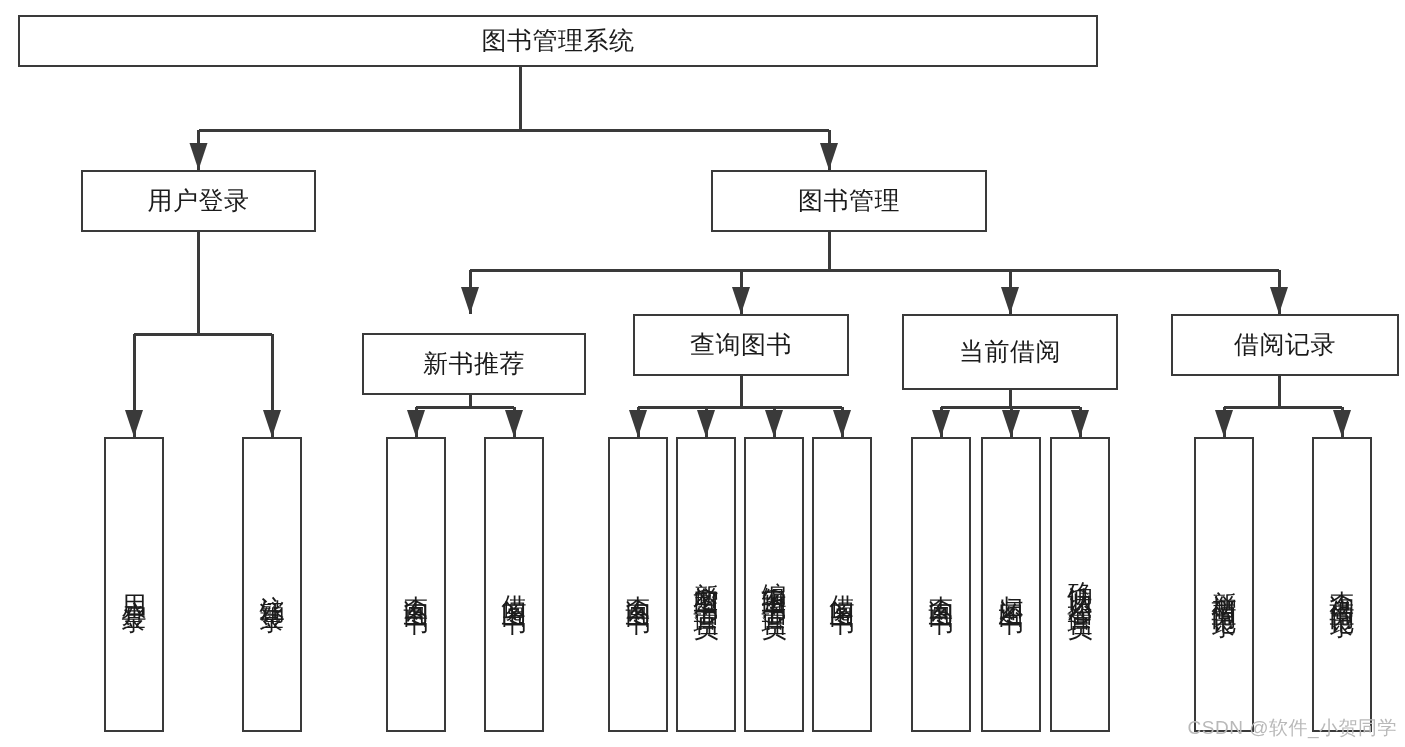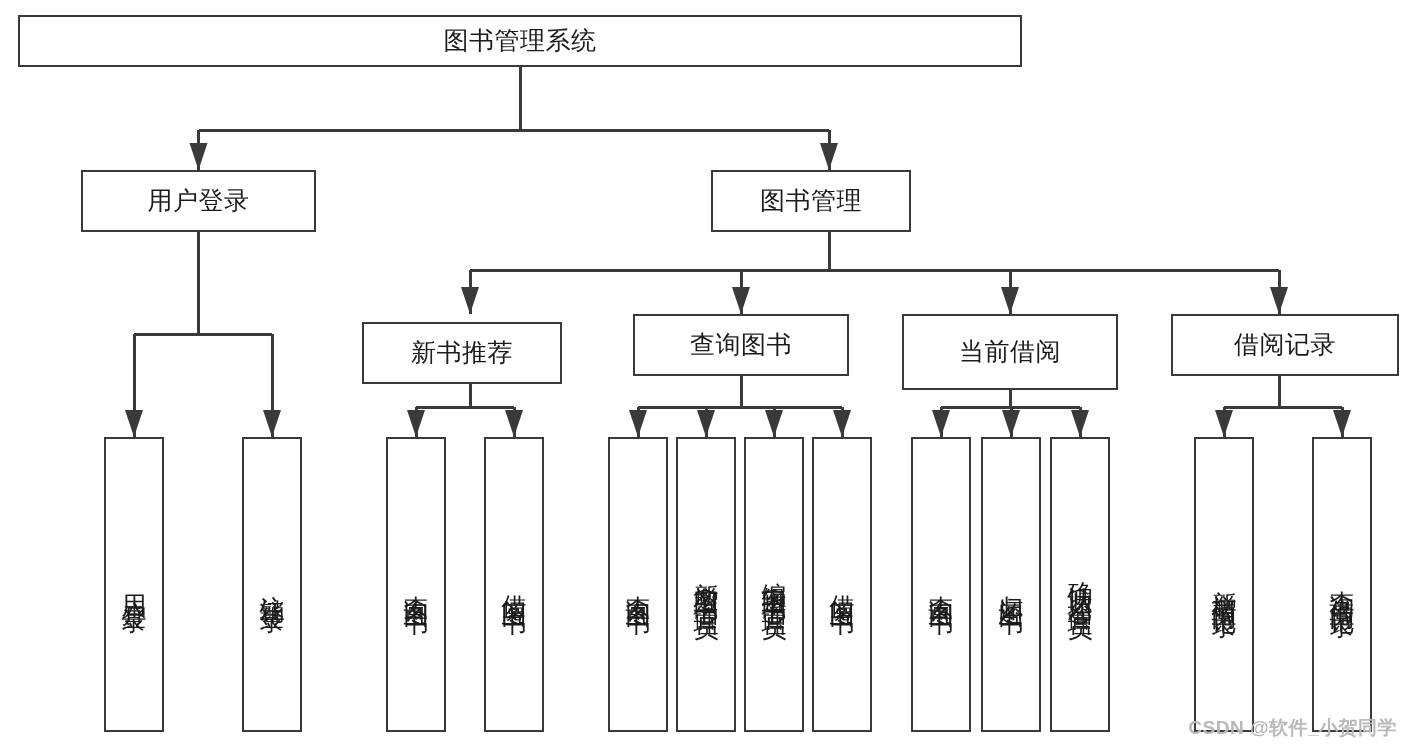--- a/index.html
+++ b/index.html
@@ -62,21 +62,20 @@
     text-align: center;
   }
   #watermark {
     position: absolute;
     right: 8px;
     bottom: 6px;
     font-size: 19px;
     color: #b9b9b9;
     letter-spacing: 0.5px;
     white-space: nowrap;
-    font-weight: bold;
   }
 </style>
 </head>
 <body>
 
 <div id="canvas">
   <svg id="edges" viewBox="0 0 1405 747">
       <line x1="520" y1="67" x2="520" y2="130" stroke="#3a3a3a" stroke-width="3" shape-rendering="crispEdges"></line>
       <line x1="198.5" y1="130" x2="829" y2="130" stroke="#3a3a3a" stroke-width="3" shape-rendering="crispEdges"></line>
       <line x1="198.5" y1="130" x2="198.5" y2="170" stroke="#3a3a3a" stroke-width="3" shape-rendering="crispEdges"></line>
@@ -124,30 +123,30 @@
       <line x1="1080" y1="407" x2="1080" y2="437" stroke="#3a3a3a" stroke-width="3" shape-rendering="crispEdges"></line>
       <polygon points="1071,410 1089,410 1080,437" fill="#3a3a3a"></polygon>
       <line x1="1279" y1="376" x2="1279" y2="407" stroke="#3a3a3a" stroke-width="3" shape-rendering="crispEdges"></line>
       <line x1="1224" y1="407" x2="1342" y2="407" stroke="#3a3a3a" stroke-width="3" shape-rendering="crispEdges"></line>
       <line x1="1224" y1="407" x2="1224" y2="437" stroke="#3a3a3a" stroke-width="3" shape-rendering="crispEdges"></line>
       <polygon points="1215,410 1233,410 1224,437" fill="#3a3a3a"></polygon>
       <line x1="1342" y1="407" x2="1342" y2="437" stroke="#3a3a3a" stroke-width="3" shape-rendering="crispEdges"></line>
       <polygon points="1333,410 1351,410 1342,437" fill="#3a3a3a"></polygon>
     </svg>
   <div id="nodes">
-      <div class="node h root" style="left: 18px; top: 15px; width: 1004px; height: 52px;">
+      <div class="node h root" style="left: 18px; top: 15px; width: 1080px; height: 52px;">
         <span class="label">图书管理系统</span>
       </div>
       <div class="node h" style="left: 81px; top: 170px; width: 235px; height: 62px;">
         <span class="label">用户登录</span>
       </div>
-      <div class="node h" style="left: 711px; top: 170px; width: 200px; height: 62px;">
+      <div class="node h" style="left: 711px; top: 170px; width: 276px; height: 62px;">
         <span class="label">图书管理</span>
       </div>
-      <div class="node h" style="left: 362px; top: 322px; width: 200px; height: 62px;">
+      <div class="node h" style="left: 362px; top: 333px; width: 224px; height: 62px;">
         <span class="label">新书推荐</span>
       </div>
       <div class="node h" style="left: 633px; top: 314px; width: 216px; height: 62px;">
         <span class="label">查询图书</span>
       </div>
       <div class="node h" style="left: 902px; top: 314px; width: 216px; height: 76px;">
         <span class="label">当前借阅</span>
       </div>
       <div class="node h" style="left: 1171px; top: 314px; width: 228px; height: 62px;">
         <span class="label">借阅记录</span>

